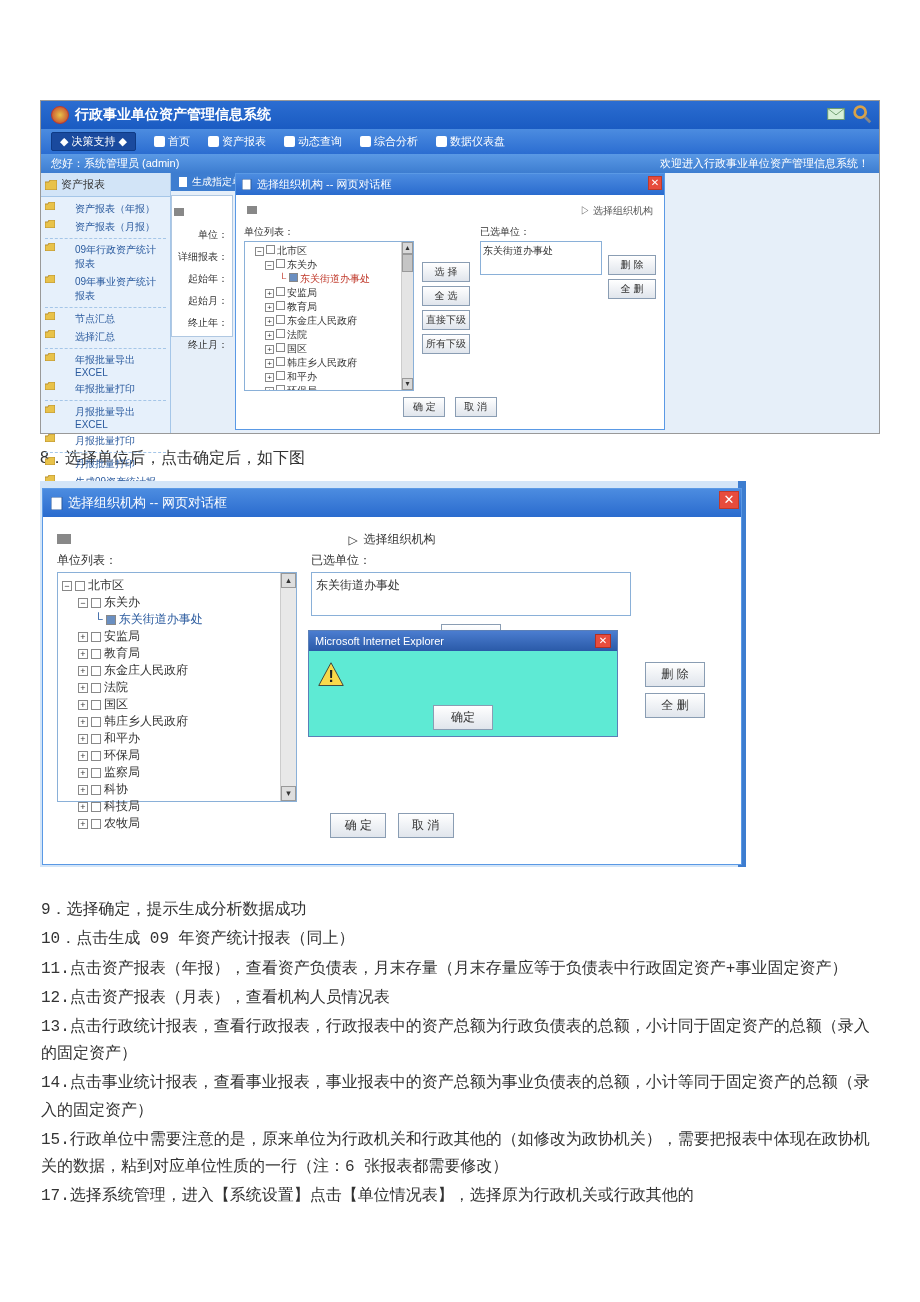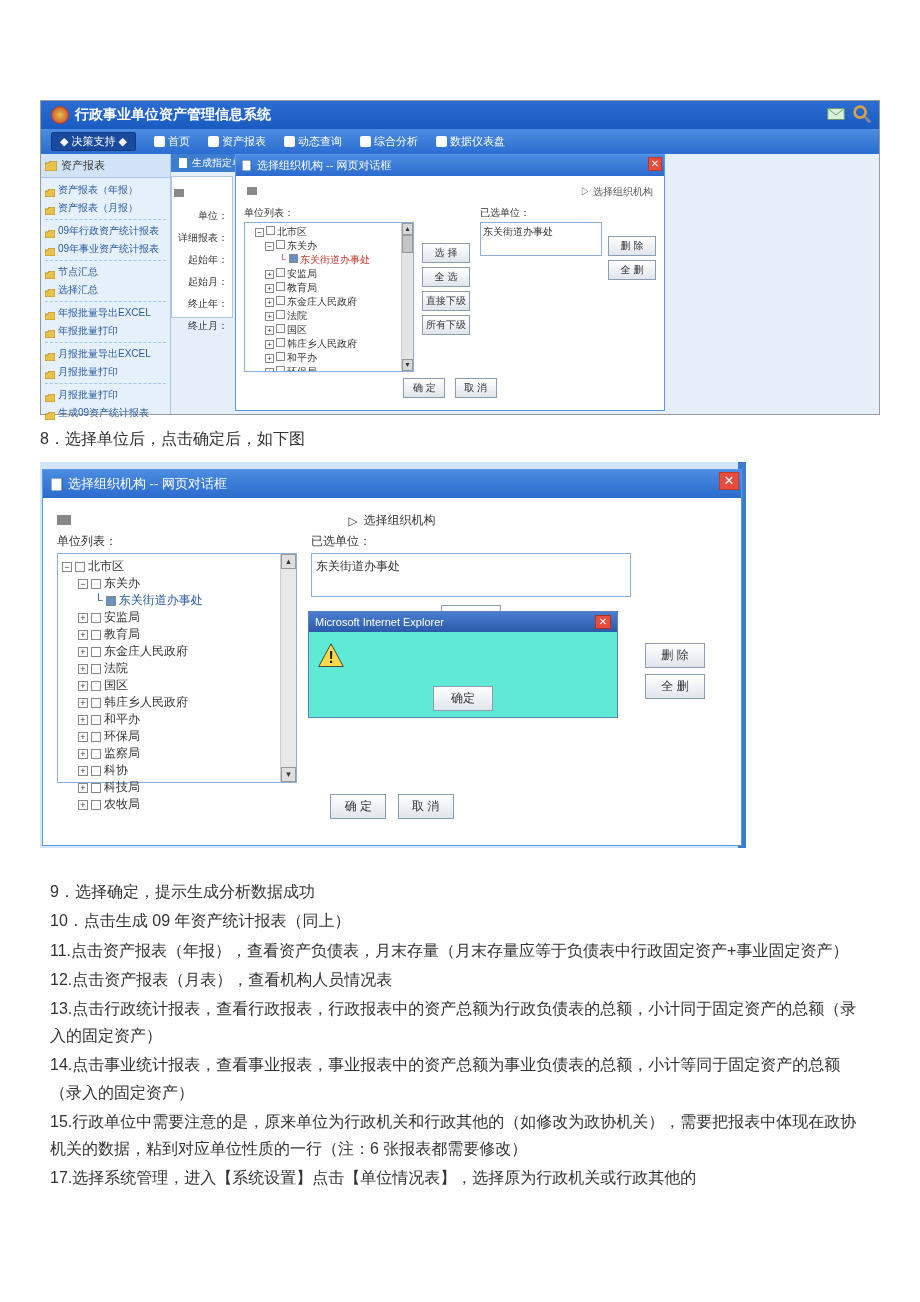--- a/index.html
+++ b/index.html
@@ -15,21 +15,21 @@
     .header-right-icons svg{width:22px;height:22px;}
     .nav-bar { background: linear-gradient(#4c8ce0, #2b6dd1); padding: 3px 10px; display: flex; gap: 18px; color: #fff; font-size: 11px;}
     .nav-item { display: flex; align-items: center; gap: 3px; cursor:pointer;}
     .nav-item .icon{width:11px;height:11px;background:#fff;border-radius:2px;}
     .nav-item:first-child{background:#1a4a9e;border:1px solid #0e3a85;border-radius:2px;padding:1px 8px;}
     .welcome-bar { background: linear-gradient(#5a99e5,#3d7dd0); color: #fff; font-size: 11px; padding: 2px 10px; display:flex; justify-content:space-between;}
     .main-body { display: flex; height: 260px; }
     .sidebar { width: 130px; background: #e6f0fb; border-right: 1px solid #a5c6e8;}
     .sidebar-title { background: #d2e4f7; padding: 4px; font-size: 11px; display:flex;align-items:center;gap:4px;border-bottom:1px solid #a5c6e8;}
     .sb-list { padding: 3px 4px; font-size: 10px; color: #2a5a9e;}
-    .sb-item { display:flex;align-items:flex-end;gap:3px;padding:2px 0;cursor:pointer;}
+    .sb-item { display:flex;align-items:flex-start;gap:20px;padding:2px 0;cursor:pointer;}
     .sb-item svg{width:10px;height:8px;flex-shrink:0;}
     .sb-divider { border-top: 1px dashed #a5c6e8; margin: 2px 0;}
     .content-area { flex:1; background:#e6eff9; position:relative;}
     .cluster-tab { background:#3d7dd0; color:#fff; font-size:10px; padding:2px 8px; width:fit-content;display:flex;align-items:center;gap:3px;}
     .left-labels { position:absolute;left:0;top:22px;width:62px;background:#fff;border:1px solid #b0c8e2;height:142px;padding:4px 2px;font-size:10px;}
     .left-labels div{margin:8px 0;text-align:right;padding-right:2px;}
     
     
     .dlg1 { position:absolute; left:64px; top:0; width:430px; border:1px solid #5a99e5;background:#fff;}
     .dlg-title { background: linear-gradient(#4c8ce0,#2a6bce); color:#fff; padding:3px 6px; font-size:11px; display:flex;align-items:center;gap:4px;}
@@ -89,21 +89,21 @@
     .ie-alert-body{display:flex;padding:10px 8px;gap:8px;align-items:flex-start;}
     .ie-warn-icon{width:28px;height:28px;flex-shrink:0;}
     .ie-alert-text{font-size:11px;line-height:1.4;}
     .ie-alert-footer{text-align:center;padding:6px;}
     
     .dlg2-footer{text-align:center;padding:10px;border-top:1px solid transparent;}
     .dlg2-footer .btn-med{display:inline-block;margin:0 4px;width:56px;}
     
     
     .instructions-block{margin-top:30px;font-size:16px;line-height:1.7;}
-    .instructions-block p{margin:2px 10px;}
+    .instructions-block p{margin:2px 1px;font-family:Liberation Mono, monospace;}
     
     .watermark{position:absolute;left:180px;top:100px;font-size:34px;color:rgba(150,150,150,0.2);letter-spacing:2px;pointer-events:none;z-index:-1;}
     
     .path-dialog2{font-size:12px;text-align:center;padding:4px;display:flex;align-items:center;justify-content:center;gap:6px;}
   </style>
 </head>
 <body>
 
 <div class="page">
 
@@ -137,20 +137,24 @@
           <span>动态查询</span>
         </div>
       <div class="nav-item">
           <span class="icon"></span>
           <span>综合分析</span>
         </div>
       <div class="nav-item">
           <span class="icon"></span>
           <span>数据仪表盘</span>
         </div>
+    </div>
+    <div class="welcome-bar">
+      <span>您好：系统管理员 (admin)</span>
+      <span>欢迎进入行政事业单位资产管理信息系统！</span>
     </div>
     <div class="main-body">
       <div class="sidebar">
         <div class="sidebar-title">
           <svg width="12" height="10">
               <path d="M0 2h4l1-2h7v10H0z" fill="#e8c24a" stroke="#b89030"></path>
             </svg>
           <span>资产报表</span>
         </div>
         <div class="sb-list">

